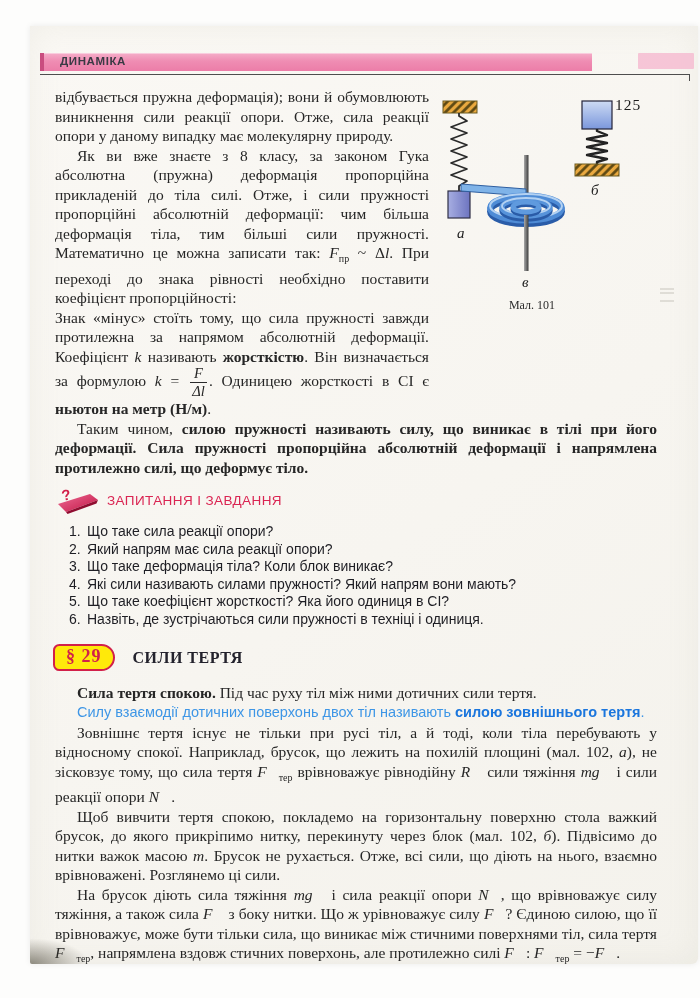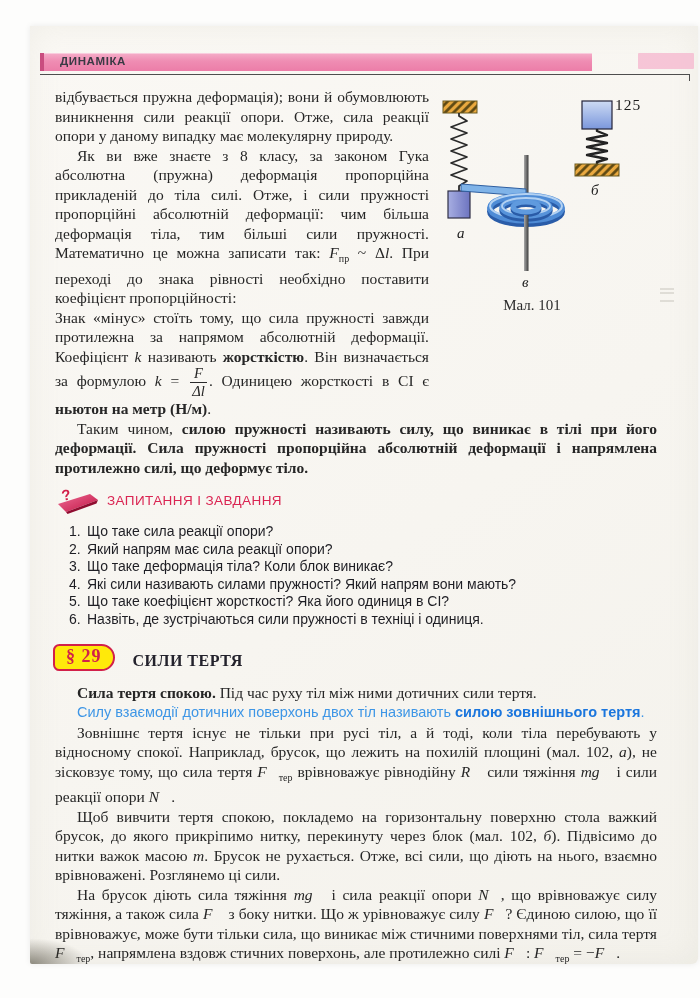--- a/index.html
+++ b/index.html
@@ -63,35 +63,35 @@
   .rs-blueb{color:#1b76dd;font-family:"Liberation Sans",sans-serif;font-size:14.5px;font-weight:bold;}
   .frac{display:inline-block;text-align:center;vertical-align:middle;font-style:italic;line-height:1.05;font-size:14.5px;margin:0 2px;}
   .frac .fr-num{display:block;border-bottom:1px solid #2a2a2a;padding:0 4px 1px;}
   .frac .fr-den{display:block;padding-top:1px;}
   
   .formula-row{position:relative;text-align:center;margin:2px 40px 2px 0;font-size:16px;}
   .formula-num{position:absolute;right:-30px;top:0;font-size:15.5px;color:#262626;}
   
   .fig{float:right;width:216px;height:282px;margin:2px 0 0 12px;}
   .fig-caption{
-    text-align:center;padding-right:34px;font-size:15px;color:#2c2c2c;margin-top:2px;
+    text-align:center;padding-right:34px;font-size:12px;color:#2c2c2c;margin-top:2px;
   }
   
   .q-block{margin-top:10px;}
   .q-head{display:flex;align-items:center;margin-left:2px;}
   .q-head-label{
     font-family:"Liberation Sans",sans-serif;font-size:13.5px;font-weight:normal;
     color:#da2452;letter-spacing:.4px;margin-left:8px;
   }
   .q-list{margin:9px 0 0 14px;font-family:"Liberation Sans",sans-serif;
     font-size:14px;line-height:17.5px;color:#1e1e24;text-align:left;}
   .q-row{display:flex;}
   .q-num{width:18px;flex:0 0 18px;}
   
-  .s29-head{display:flex;align-items:flex-end;margin:16px 0 12px -2px;}
+  .s29-head{display:flex;align-items:center;margin:16px 0 12px -2px;}
   .s29-badge{
     display:inline-block;background:#ffe90a;border:2.5px solid #d2204a;
     border-radius:7px 15px 15px 7px;padding:1px 11px 2px;
     color:#d2204a;font-weight:bold;font-size:18px;letter-spacing:1px;
   }
   .s29-title{font-size:16px;font-weight:bold;color:#23222c;margin-left:18px;letter-spacing:.5px;}
   .s29 p{margin:0;}
   .scan-mark{
     position:absolute;left:630px;top:262px;width:14px;height:10px;opacity:.5;
     border-top:2px solid #c9c6be;border-bottom:2px solid #c9c6be;

